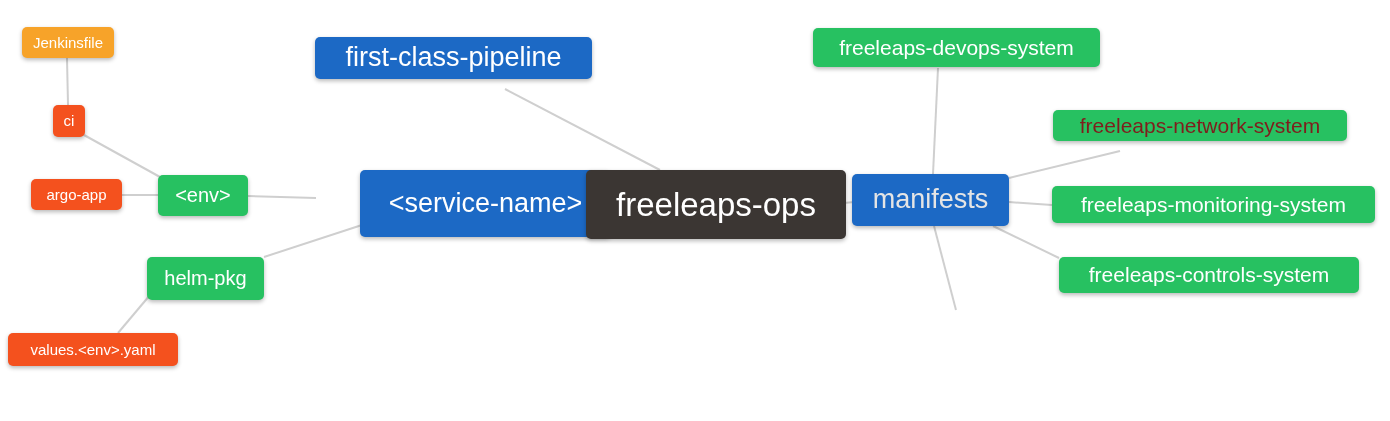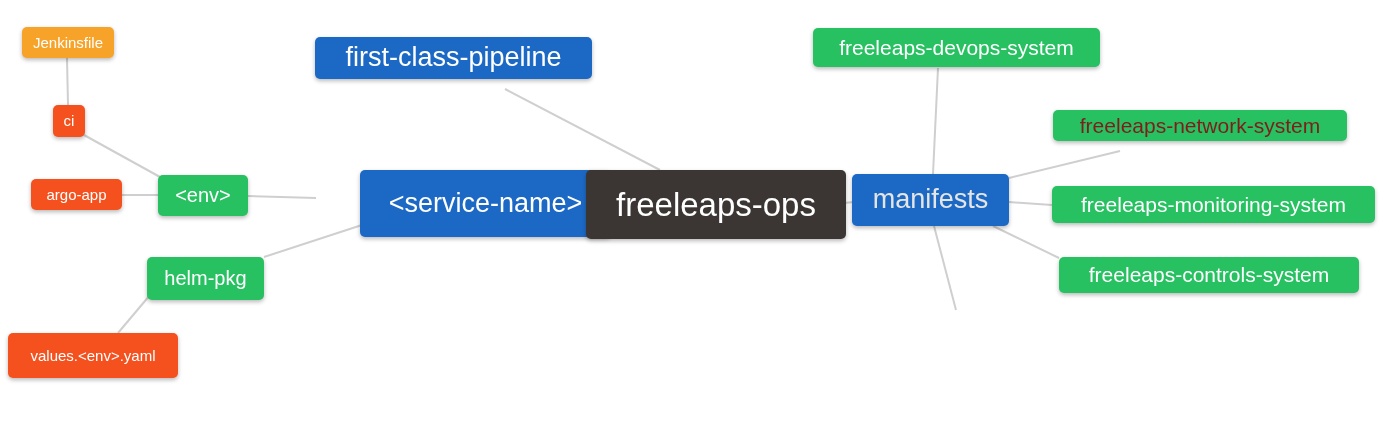--- a/index.html
+++ b/index.html
@@ -71,21 +71,21 @@
     </div>
     <div class="node" style="left: 31px; top: 179px; width: 91px; height: 31px; font-size: 15px; background: rgb(244, 81, 30); color: rgb(255, 255, 255);">
       <span>argo-app</span>
     </div>
     <div class="node" style="left: 158px; top: 175px; width: 90px; height: 41px; font-size: 20px; background: rgb(39, 193, 97); color: rgb(255, 255, 255);">
       <span>&lt;env&gt;</span>
     </div>
     <div class="node" style="left: 147px; top: 257px; width: 117px; height: 43px; font-size: 20px; background: rgb(39, 193, 97); color: rgb(255, 255, 255);">
       <span>helm-pkg</span>
     </div>
-    <div class="node" style="left: 8px; top: 333px; width: 170px; height: 45px; font-size: 15px; background: rgb(244, 81, 30); color: rgb(255, 255, 255);">
+    <div class="node" style="left: 8px; top: 333px; width: 170px; height: 33px; font-size: 15px; background: rgb(244, 81, 30); color: rgb(255, 255, 255);">
       <span>values.&lt;env&gt;.yaml</span>
     </div>
     <div class="node" style="left: 315px; top: 37px; width: 277px; height: 42px; font-size: 27px; background: rgb(28, 105, 197); color: rgb(255, 255, 255);">
       <span>first-class-pipeline</span>
     </div>
     <div class="node" style="left: 316px; top: 170px; width: 251px; height: 67px; font-size: 27px; background: rgb(28, 105, 197); color: rgb(255, 255, 255); margin-left: 44px;">
       <span>&lt;service-name&gt;</span>
     </div>
     <div class="node" style="left: 586px; top: 170px; width: 260px; height: 69px; font-size: 33px; background: rgb(59, 54, 51); color: rgb(255, 255, 255);">
       <span>freeleaps-ops</span>

